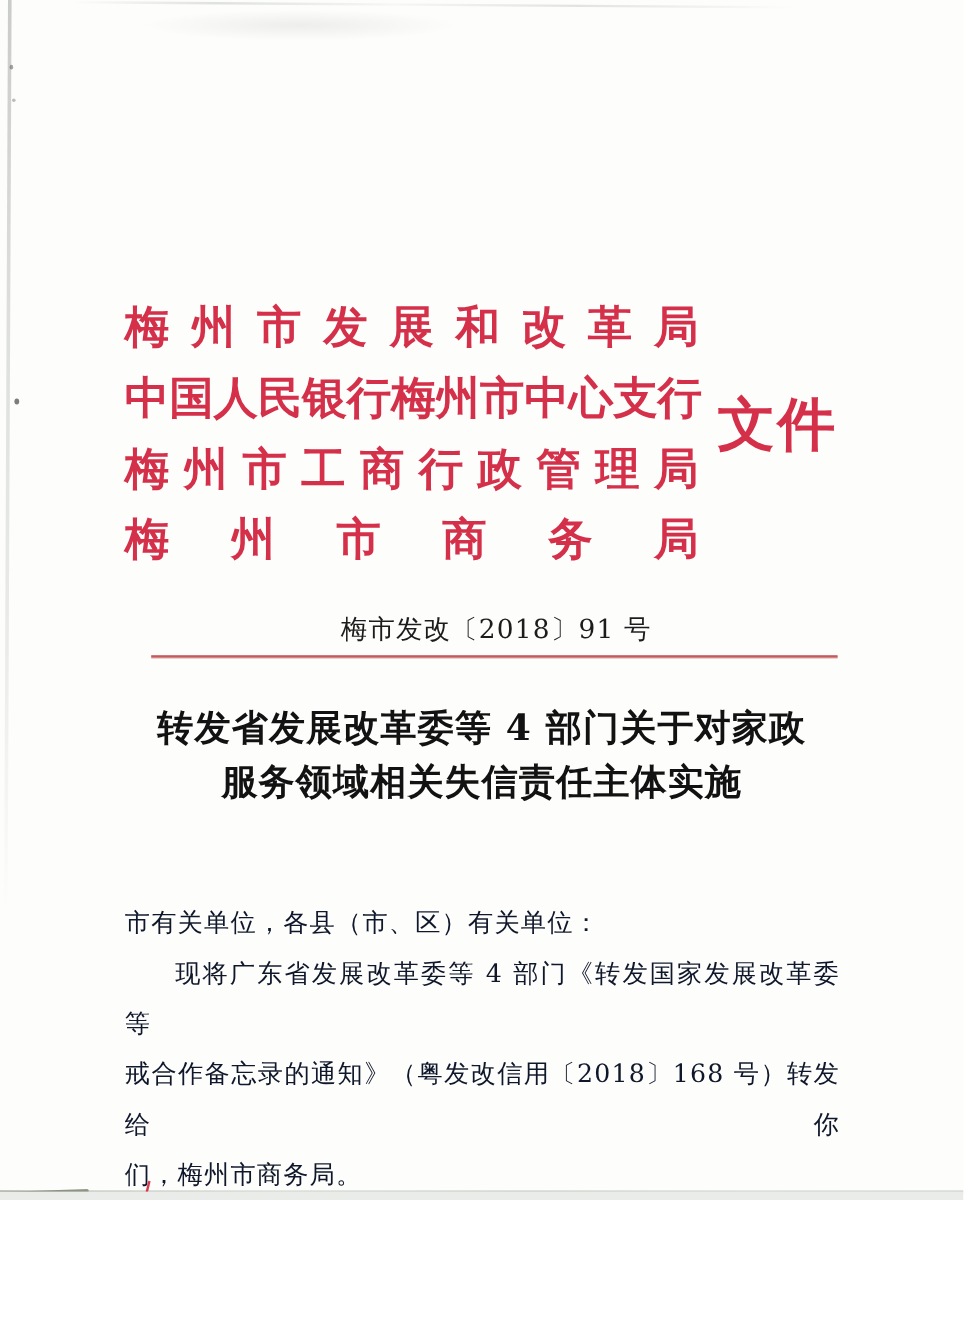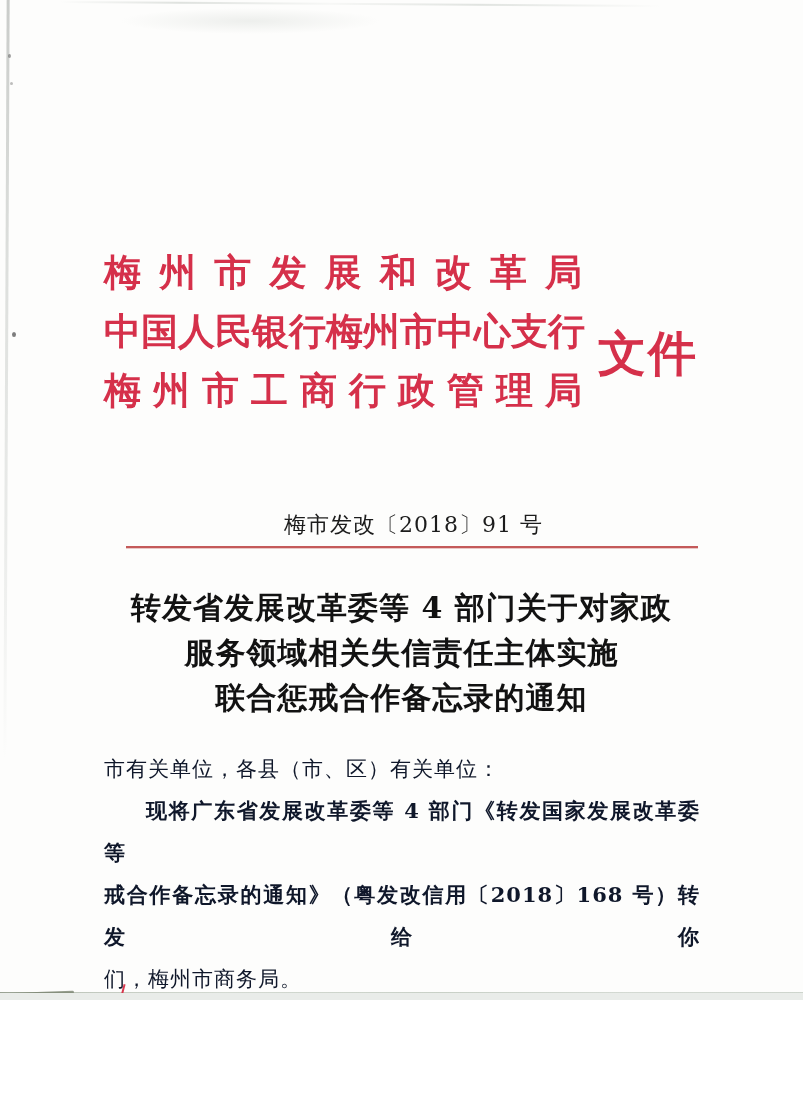--- a/index.html
+++ b/index.html
@@ -144,21 +144,20 @@
     line-height: 42px;
     color: #0f172a;
     letter-spacing: 1px;
   }
   .body-text .line { white-space: nowrap; }
   .body-text .line.just {
     white-space: normal;
     text-align: justify;
     text-align-last: justify;
     text-justify: inter-character;
-    font-weight: bold;
   }
   .body-text .line.indent { text-indent: 2em; }
 </style>
 </head>
 <body>
 
 <div class="page">
 
   <div class="edge-left"></div>
   <div class="top-streak"></div>
@@ -166,31 +165,31 @@
   <div class="speck s2"></div>
   <div class="speck s3"></div>
   <div class="smudge m1"></div>
   <div class="smudge m2"></div>
 
   <header>
     <div class="agencies">
       <div class="agency-line">梅州市发展和改革局</div>
       <div class="agency-line">中国人民银行梅州市中心支行</div>
       <div class="agency-line">梅州市工商行政管理局</div>
+      <div class="agency-line">梅州市商务局</div>
     </div>
     <div class="doc-type">文件</div>
   </header>
 
   <div class="doc-number">梅市发改〔2018〕91 号</div>
   <div class="red-rule"></div>
 
   <h1 class="title">
     <div>转发省发展改革委等 4 部门关于对家政</div>
     <div>服务领域相关失信责任主体实施</div>
-    <div>联合惩戒合作备忘录的通知</div>
   </h1>
 
   <div class="body-text">
     <div class="line">市有关单位，各县（市、区）有关单位：</div>
     <div class="line indent just">现将广东省发展改革委等 4 部门《转发国家发展改革委等</div>
     <div class="line just">戒合作备忘录的通知》（粤发改信用〔2018〕168 号）转发给你</div>
     <div class="line">们，梅州市商务局。</div>
   </div>
 
   <div class="bottom-line"></div>

